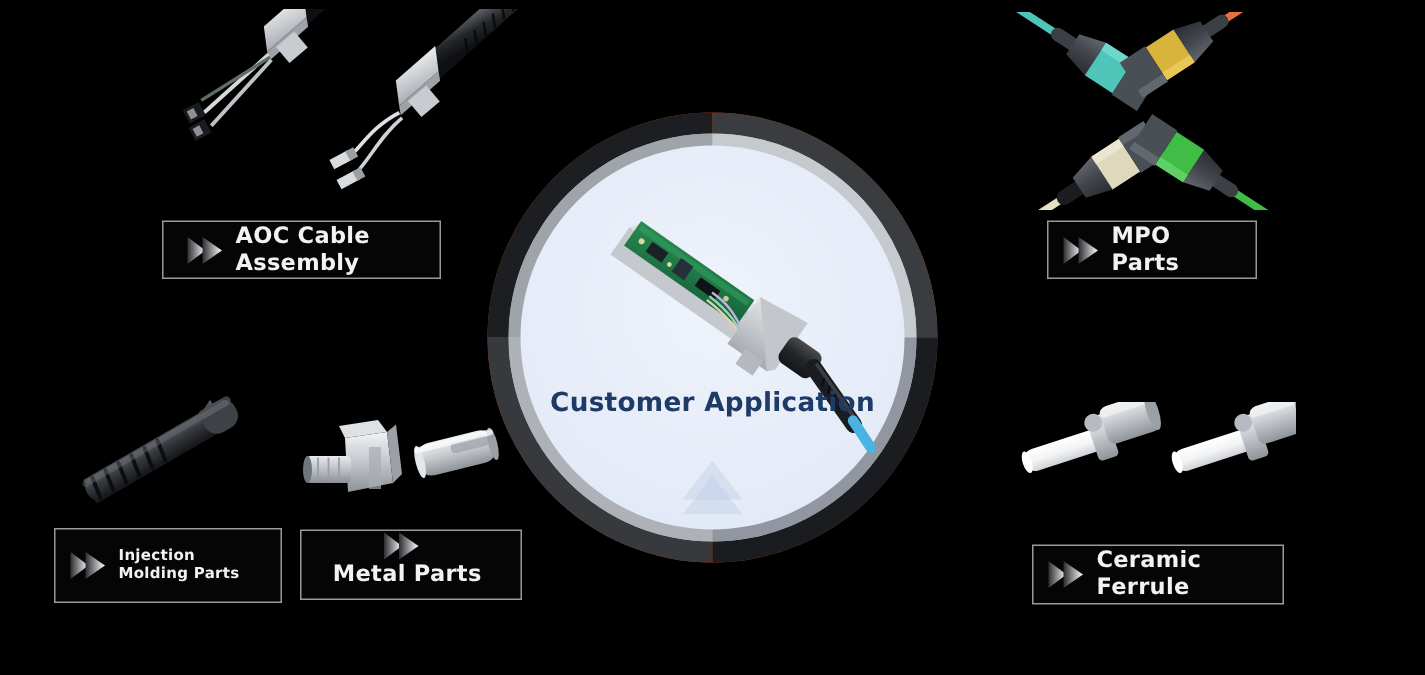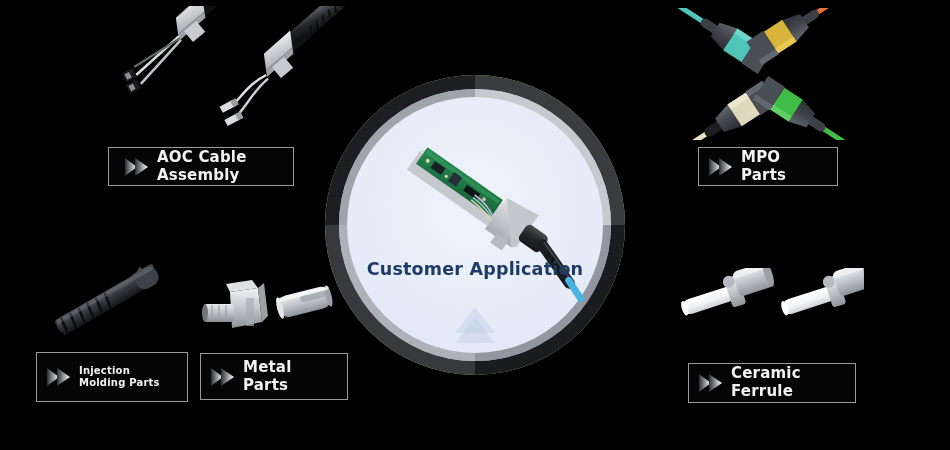--- a/index.html
+++ b/index.html
@@ -7,21 +7,21 @@
     width:950px;height:450px;overflow:hidden;position:relative;
     font-family:"Liberation Sans", sans-serif;
     background:#000;
   }
   #stage{position:absolute;inset:0;width:950px;height:450px;background:#000;}
 
   
   .hub{
     position:absolute;left:325px;top:75px;width:300px;height:300px;
     border-radius:50%;
-    background:#bef264;
+    background:#c2410c;
     box-shadow:0 0 0 0 rgba(0,0,0,0);
     text-decoration:underline;
   }
   .hub-seg{position:absolute;inset:0;border-radius:50%;overflow:hidden;}
   .hub-q{position:absolute;width:50%;height:50%;}
   .hub-q.tl{left:0;top:0;background:#1d1e21;}
   .hub-q.tr{left:50%;top:0;background:#3a3c40;}
   .hub-q.bl{left:0;top:50%;background:#37393d;}
   .hub-q.br{left:50%;top:50%;background:#1b1c1f;}
 
@@ -394,21 +394,21 @@
 
   <div class="pill two" style="left:36px;top:352px;width:152px;height:50px;">
     <svg class="chev" viewBox="0 0 26 20">
       <polygon points="1,1 13,10 1,19" fill="url(#cg1)"></polygon>
       <polygon points="11,1 24,10 11,19" fill="url(#cg1)"></polygon>
     </svg>
     <span class="txt">Injection
 Molding Parts</span>
   </div>
 
-  <div class="pill" style="left:200px;top:353px;width:148px;height:47px;">
+  <div class="pill" style="left:200px;top:353px;width:148px;height:47px;flex-direction:column;">
     <svg class="chev" viewBox="0 0 26 20">
       <polygon points="1,1 13,10 1,19" fill="url(#cg1)"></polygon>
       <polygon points="11,1 24,10 11,19" fill="url(#cg1)"></polygon>
     </svg>
     <span class="txt">Metal Parts</span>
   </div>
 
   <div class="pill" style="left:688px;top:363px;width:168px;height:40px;align-items:center;">
     <svg class="chev" viewBox="0 0 26 20">
       <polygon points="1,1 13,10 1,19" fill="url(#cg1)"></polygon>

